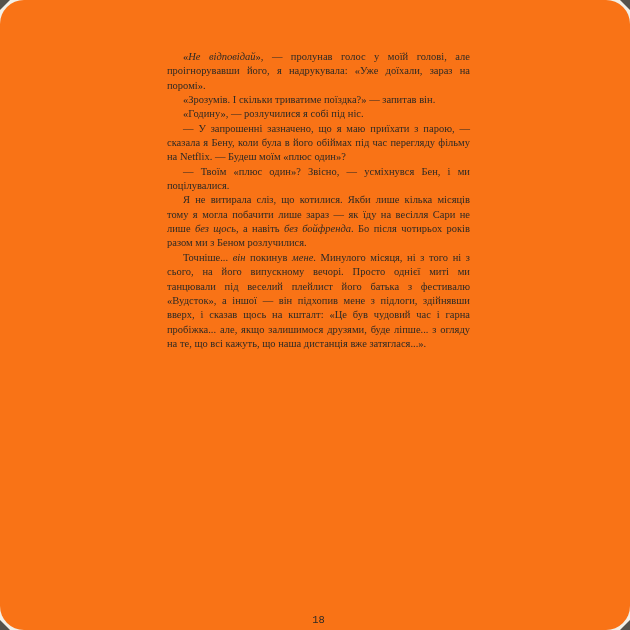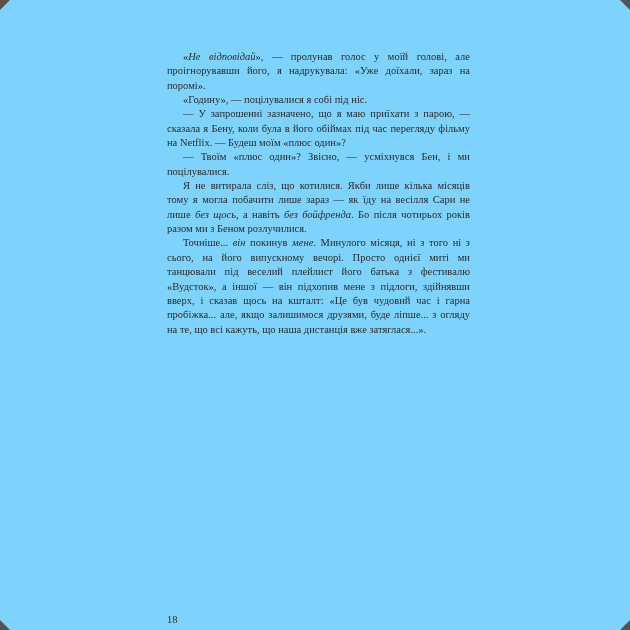--- a/index.html
+++ b/index.html
@@ -7,23 +7,24 @@
     padding: 0;
     width: 630px;
     height: 630px;
     overflow: hidden;
     background: #f3f0e8;
   }
   .page {
     position: relative;
     width: 630px;
     height: 630px;
-    background: #7dd3fc;
+    background: #f97316;
     font-family: "Liberation Serif", "DejaVu Serif", serif;
     color: #2e2a25;
+    border-radius: 24px;
   }
   .text-block {
     position: absolute;
     left: 167px;
     top: 50px;
     width: 303px;
     font-size: 10.5px;
     line-height: 14.35px;
     text-align: justify;
   }
@@ -33,23 +34,24 @@
     text-indent: 16px;
   }
   .text-block em {
     font-style: italic;
   }
   .page-number {
     position: absolute;
     left: 167px;
     top: 614px;
     width: 303px;
-    text-align: left;
+    text-align: center;
     font-size: 10.5px;
     color: #2e2a25;
+    font-family: Liberation Mono, monospace;
   }
   .corner-mark {
     position: absolute;
     width: 10px;
     height: 10px;
     background: #55524b;
   }
   .corner-tl { left: 0; top: 0; clip-path: polygon(0 0, 100% 0, 0 100%); }
   .corner-tr { right: 0; top: 0; clip-path: polygon(0 0, 100% 0, 100% 100%); }
   .corner-bl { left: 0; bottom: 0; clip-path: polygon(0 0, 0 100%, 100% 100%); }
@@ -59,21 +61,22 @@
 <body>
 
 <main class="page">
   <div class="corner-mark corner-tl"></div>
   <div class="corner-mark corner-tr"></div>
   <div class="corner-mark corner-bl"></div>
   <div class="corner-mark corner-br"></div>
 
   <div class="text-block">
       <p><span>«</span><em>Не відповідай</em><span>», — пролунав голос у моїй голові, але проігнорувавши його, я надрукувала: «Уже доїхали, зараз на поромі».</span></p>
-      <p><span>«Годину», — поцілувалися я собі під ніс.</span></p>
+      <p><span>«Зрозумів. І скільки триватиме поїздка?» — запитав він.</span></p>
+      <p><span>«Годину», — розлучилися я собі під ніс.</span></p>
       <p><span>— У запрошенні зазначено, що я маю приїхати з парою, — сказала я Бену, коли була в його обіймах під час перегляду фільму на Netflix. — Будеш моїм «плюс один»?</span></p>
       <p><span>— Твоїм «плюс один»? Звісно, — усміхнувся Бен, і ми поцілувалися.</span></p>
       <p><span>Я не витирала сліз, що котилися. Якби лише кілька місяців тому я могла побачити лише зараз — як їду на весілля Сари не лише </span><em>без щось</em><span>, а навіть </span><em>без бойфренда</em><span>. Бо після чотирьох років разом ми з Беном розлучилися.</span></p>
       <p><span>Точніше... </span><em>він</em><span> покинув </span><em>мене</em><span>. Минулого місяця, ні з того ні з сього, на його випускному вечорі. Просто однієї миті ми танцювали під веселий плейлист його батька з фестивалю «Вудсток», а іншої — він підхопив мене з підлоги, здійнявши вверх, і сказав щось на кшталт: «Це був чудовий час і гарна пробіжка... але, якщо залишимося друзями, буде ліпше... з огляду на те, що всі кажуть, що наша дистанція вже затяглася...».</span></p>
     </div>
 
   <div class="page-number">18</div>
 </main>
 
 </body></html>

